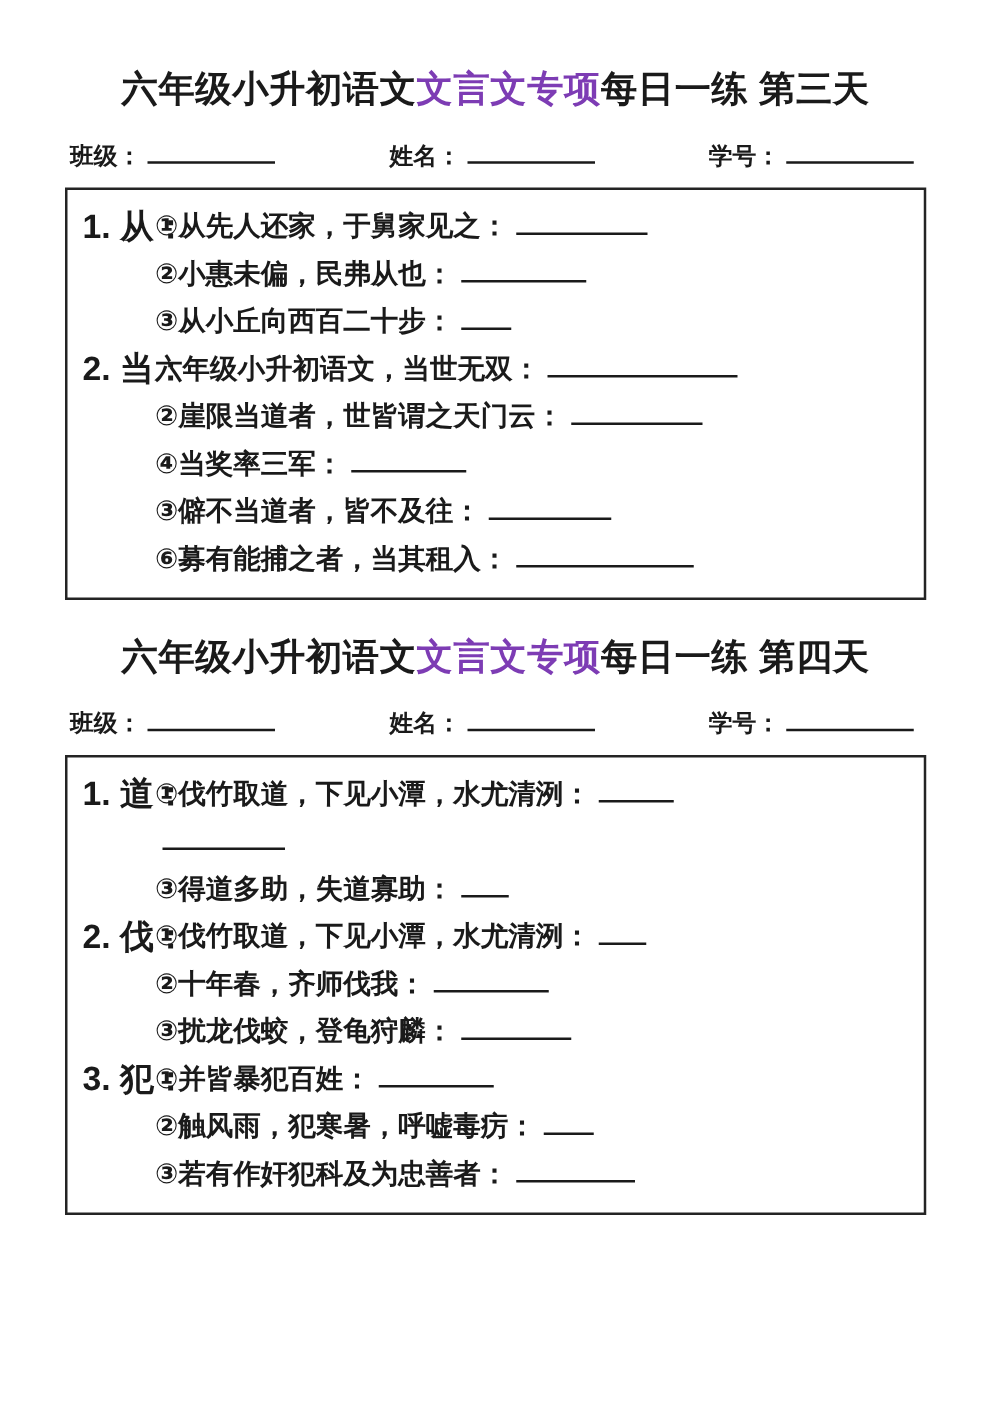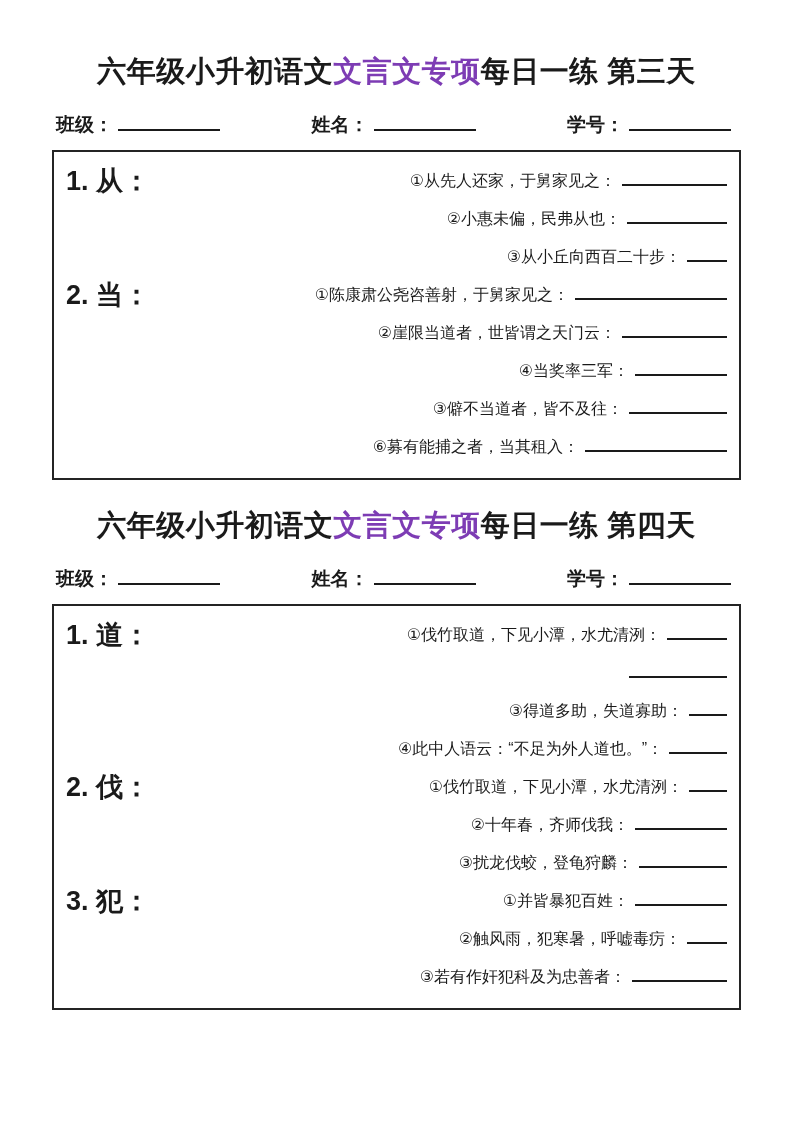--- a/index.html
+++ b/index.html
@@ -49,25 +49,24 @@
   .group-label {
     flex: 0 0 58px;
     width: 58px;
     font-size: 27px;
     font-weight: 600;
     line-height: 38px;
     white-space: nowrap;
   }
   .group-items { flex: 1 1 auto; min-width: 0; }
   .item {
-    font-size: 16px;
-    font-weight: 400;
+    font-size: 22px;
+    font-weight: 700;
     line-height: 38px;
     white-space: nowrap;
-    text-align: right;
   }
   .answer-blank { margin-left: 6px; }
 </style>
 </head>
 <body>
 
 <div class="page" id="page-root">
   <section class="sheet-section">
     <h1 class="title"><span class="t-prefix">六年级小升初语文</span><span class="t-highlight">文言文专项</span><span class="t-suffix">每日一练 第三天</span></h1>
     <div class="form-row">
@@ -83,21 +82,21 @@
 
   <div class="item"><span class="item-text">②小惠未偏，民弗从也：</span><span class="blank answer-blank" style="width: 100px;"></span></div>
 
   <div class="item"><span class="item-text">③从小丘向西百二十步：</span><span class="blank answer-blank" style="width: 40px;"></span></div>
 </div>
   </div>
 
   <div class="group">
     <div class="group-label">2. 当：</div>
     <div class="group-items">
-  <div class="item"><span class="item-text">①陈康肃公尧咨善射，于舅家见之：</span><span class="blank answer-blank" style="width: 152px;"></span></div>
+  <div class="item"><span class="item-text">六年级小升初语文，当世无双：</span><span class="blank answer-blank" style="width: 152px;"></span></div>
 
   <div class="item"><span class="item-text">②崖限当道者，世皆谓之天门云：</span><span class="blank answer-blank" style="width: 105px;"></span></div>
 
   <div class="item"><span class="item-text">④当奖率三军：</span><span class="blank answer-blank" style="width: 92px;"></span></div>
 
   <div class="item"><span class="item-text">③僻不当道者，皆不及往：</span><span class="blank answer-blank" style="width: 98px;"></span></div>
 
 
   <div class="item"><span class="item-text">⑥募有能捕之者，当其租入：</span><span class="blank answer-blank" style="width: 142px;"></span></div>
 </div>
@@ -115,21 +114,20 @@
     <div class="qbox">
   <div class="group">
     <div class="group-label">1. 道：</div>
     <div class="group-items">
   <div class="item"><span class="item-text">①伐竹取道，下见小潭，水尤清洌：</span><span class="blank answer-blank" style="width: 60px;"></span></div>
 
   <div class="item"><span class="blank answer-blank" style="width: 98px;"></span></div>
 
   <div class="item"><span class="item-text">③得道多助，失道寡助：</span><span class="blank answer-blank" style="width: 38px;"></span></div>
 
-  <div class="item"><span class="item-text">④此中人语云：“不足为外人道也。”：</span><span class="blank answer-blank" style="width: 58px;"></span></div>
 </div>
   </div>
 
   <div class="group">
     <div class="group-label">2. 伐：</div>
     <div class="group-items">
   <div class="item"><span class="item-text">①伐竹取道，下见小潭，水尤清洌：</span><span class="blank answer-blank" style="width: 38px;"></span></div>
 
   <div class="item"><span class="item-text">②十年春，齐师伐我：</span><span class="blank answer-blank" style="width: 92px;"></span></div>
 

